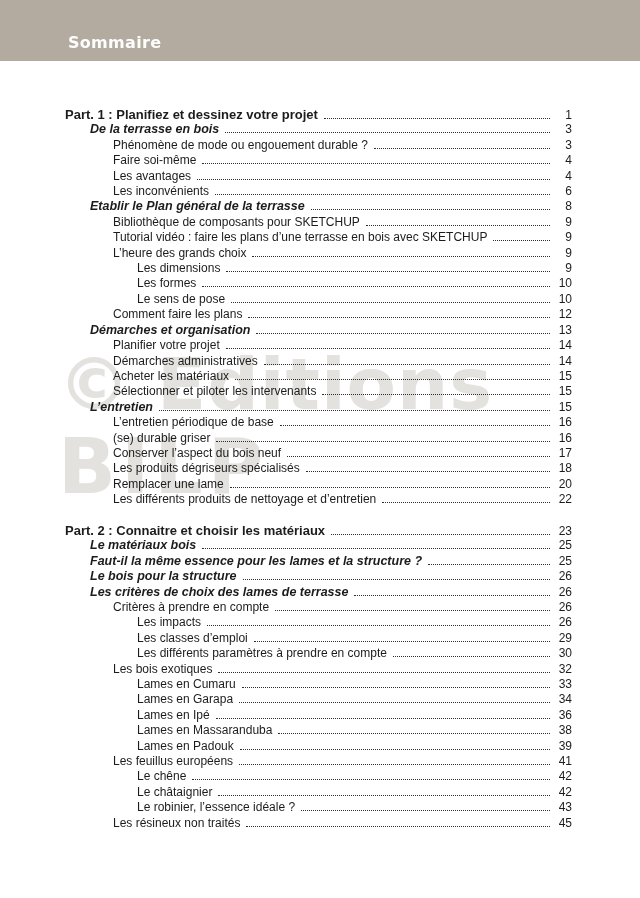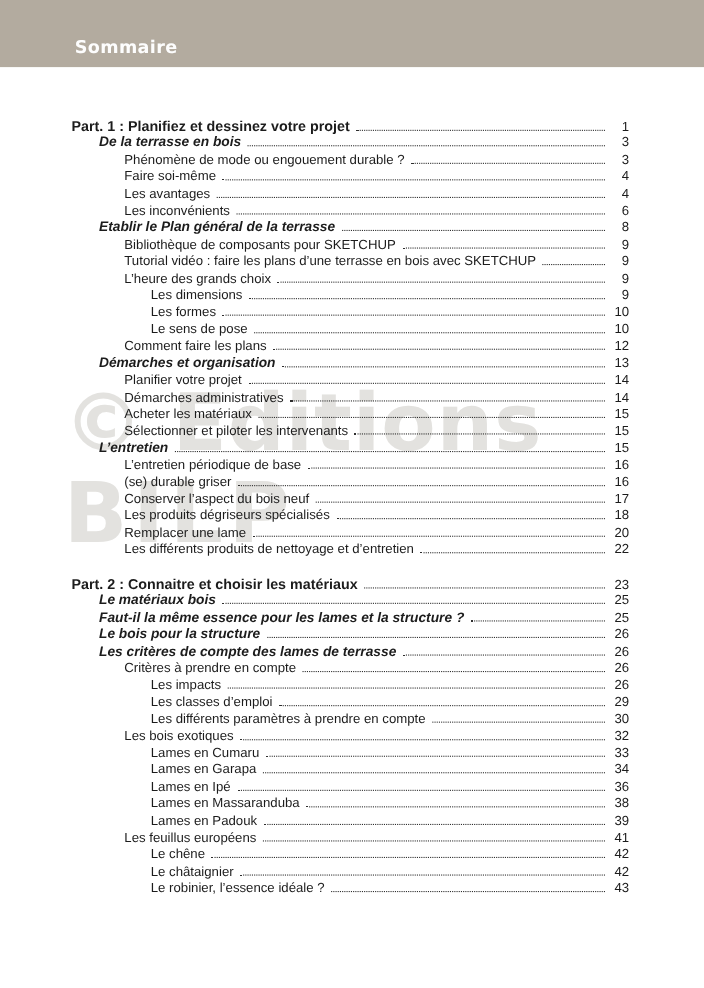--- a/index.html
+++ b/index.html
@@ -237,21 +237,21 @@
       <span class="toc-label">Faut-il la même essence pour les lames et la structure ?</span>
       <span class="toc-leader"></span>
       <span class="toc-page">25</span>
     </div>
     <div class="toc-row level-1 style-section">
       <span class="toc-label">Le bois pour la structure</span>
       <span class="toc-leader"></span>
       <span class="toc-page">26</span>
     </div>
     <div class="toc-row level-1 style-section">
-      <span class="toc-label">Les critères de compte des lames de terrasse</span>
+      <span class="toc-label">Les critères de choix des lames de terrasse</span>
       <span class="toc-leader"></span>
       <span class="toc-page">26</span>
     </div>
     <div class="toc-row level-2 style-entry">
       <span class="toc-label">Critères à prendre en compte</span>
       <span class="toc-leader"></span>
       <span class="toc-page">26</span>
     </div>
     <div class="toc-row level-3 style-entry">
       <span class="toc-label">Les impacts</span>
@@ -311,13 +311,18 @@
     <div class="toc-row level-3 style-entry">
       <span class="toc-label">Le châtaignier</span>
       <span class="toc-leader"></span>
       <span class="toc-page">42</span>
     </div>
     <div class="toc-row level-3 style-entry">
       <span class="toc-label">Le robinier, l’essence idéale ?</span>
       <span class="toc-leader"></span>
       <span class="toc-page">43</span>
     </div>
+    <div class="toc-row level-2 style-entry">
+      <span class="toc-label">Les résineux non traités</span>
+      <span class="toc-leader"></span>
+      <span class="toc-page">45</span>
+    </div>
   </div>
 
 </body></html>

